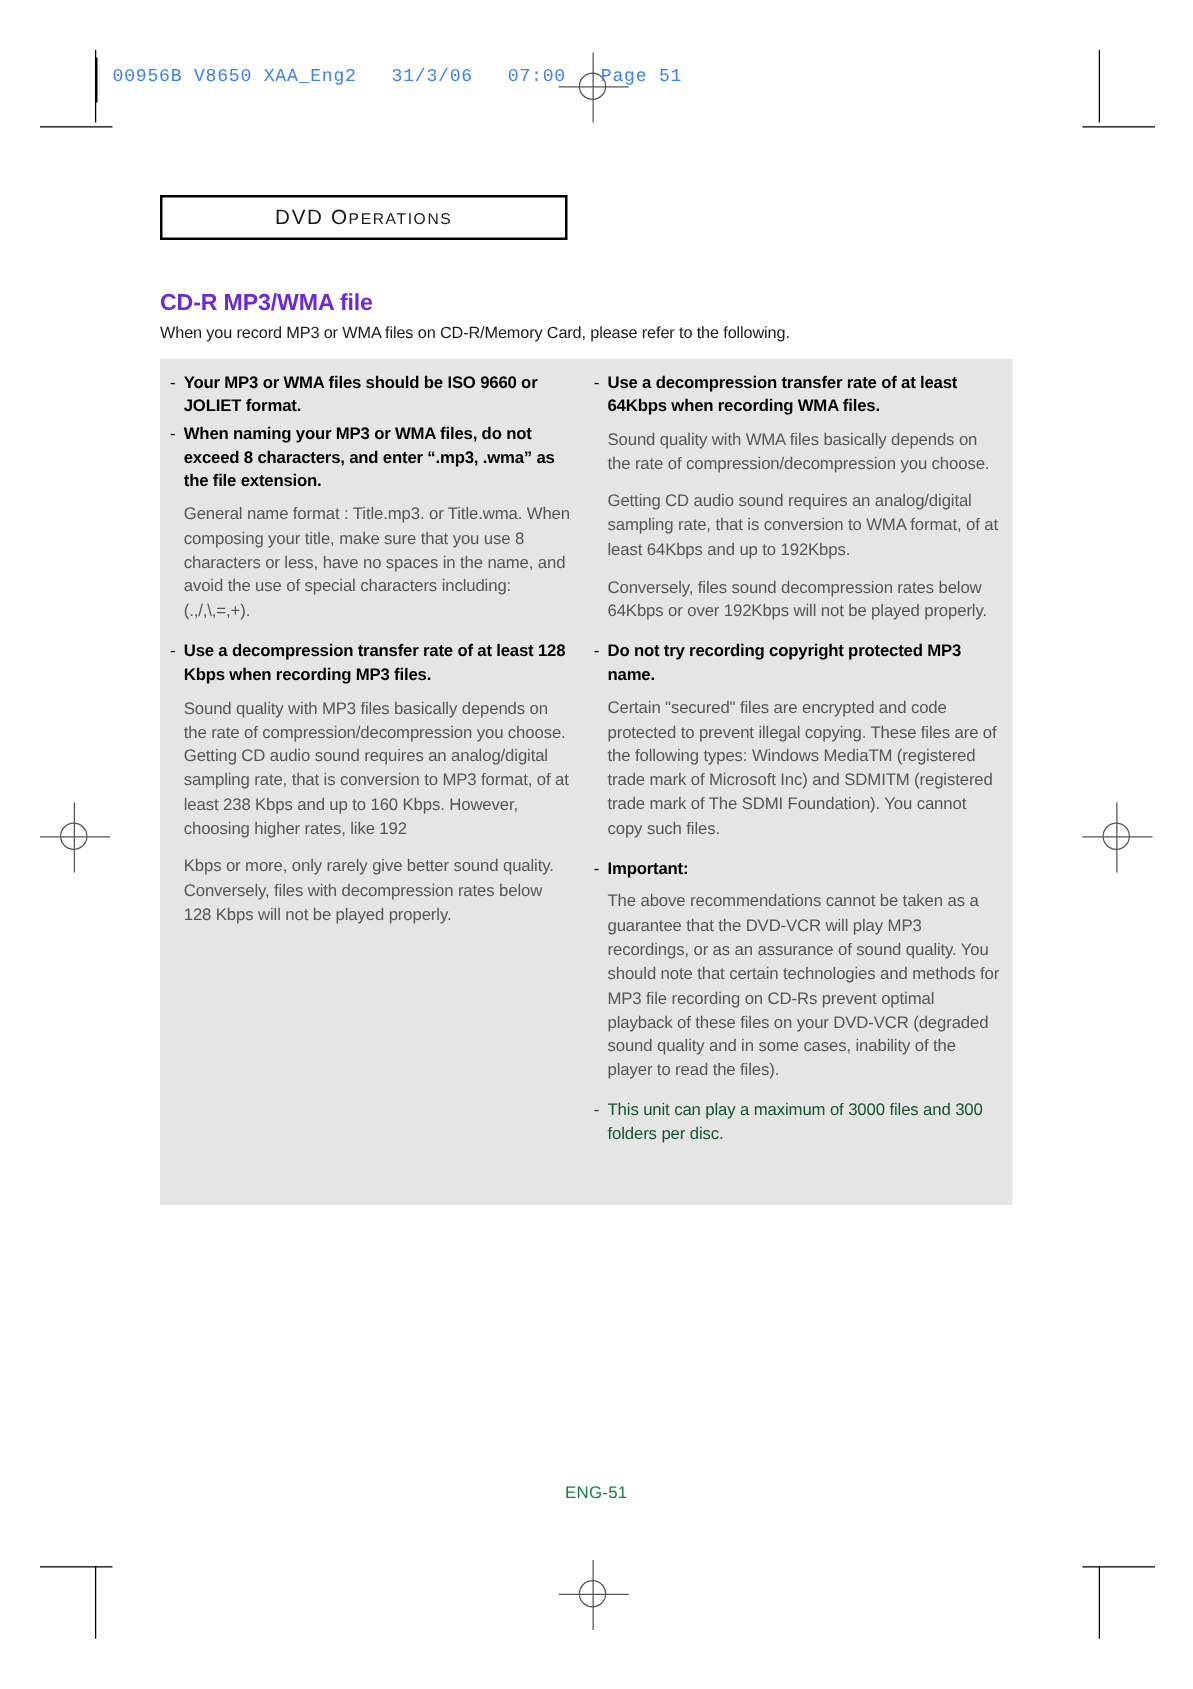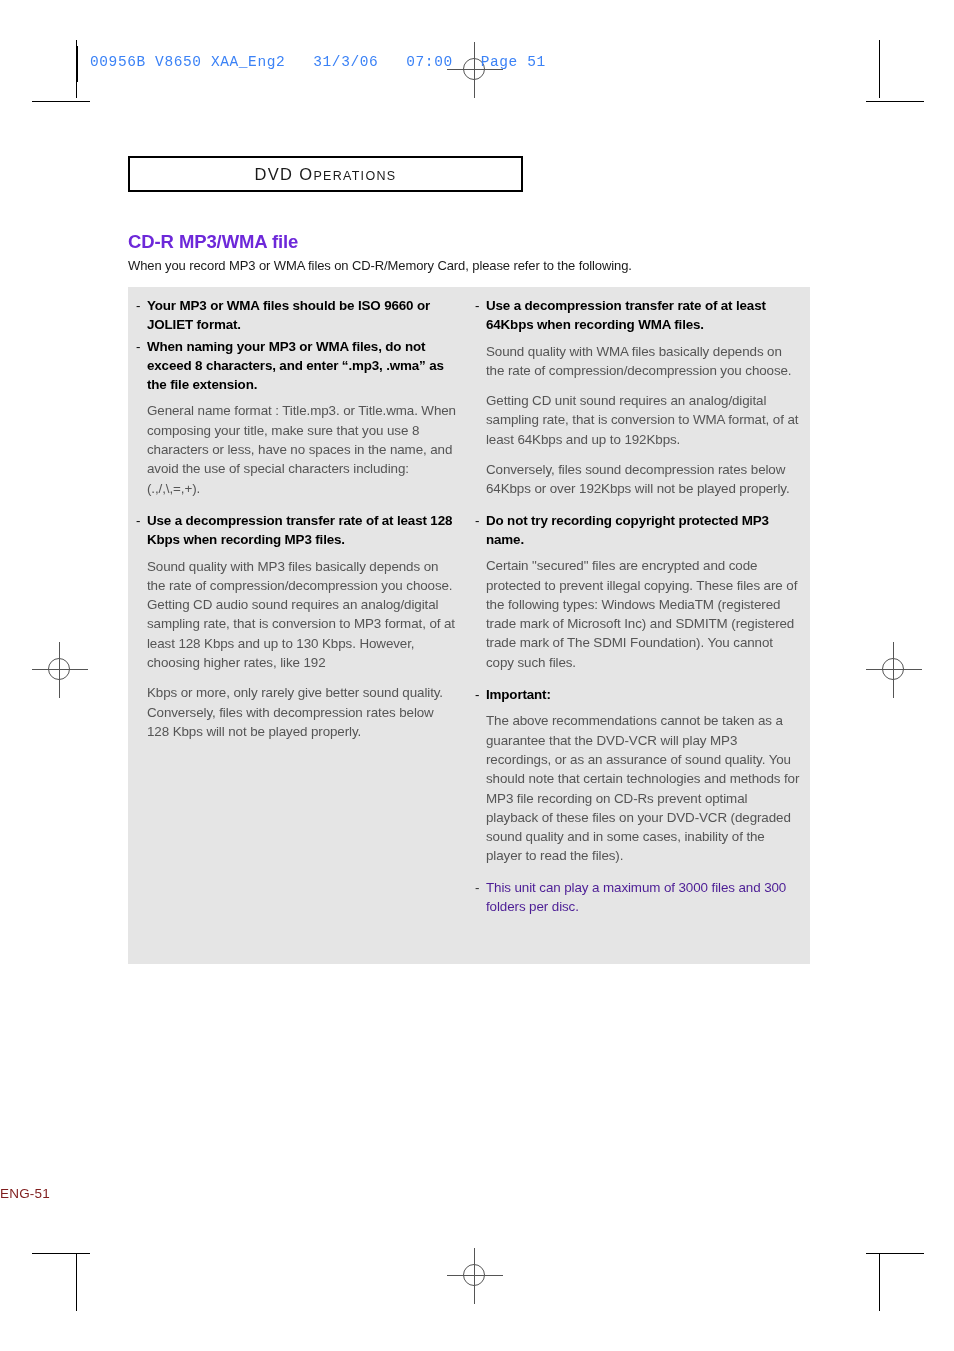--- a/index.html
+++ b/index.html
@@ -76,21 +76,21 @@
     color: #3b82f6;
     white-space: pre;
     padding-top: 8px;
   }
 
   
   .section-box {
     position: absolute;
     left: 128px;
     top: 156px;
-    width: 395px;
+    width: 326px;
     height: 36px;
     border: 2px solid #000000;
     box-sizing: border-box;
     display: flex;
     align-items: center;
     justify-content: center;
   }
   .section-box .section-title {
     font-size: 16.5px;
     letter-spacing: 1.3px;
@@ -166,21 +166,21 @@
     font-size: 13.4px;
     line-height: 19.3px;
     font-weight: bold;
     color: #000000;
     letter-spacing: -0.15px;
   }
   .bullet-plain {
     flex: 1 1 auto;
     font-size: 13.4px;
     line-height: 19.3px;
-    color: #4c1d95;
+    color: #14532d;
     letter-spacing: -0.1px;
   }
   .body-para {
     margin: 7px 0 13px 11px;
     font-size: 13.4px;
     line-height: 19.3px;
     color: #555555;
     letter-spacing: -0.1px;
   }
   .body-para.tight {
@@ -189,22 +189,23 @@
   .body-para.last {
     margin-bottom: 12px;
   }
 
   
   .page-footer {
     position: absolute;
     left: 0;
     top: 1186px;
     width: 954px;
+    text-align: center;
     font-size: 13.5px;
-    color: #7f1d1d;
+    color: #15803d;
     letter-spacing: 0.2px;
   }
 </style>
 </head>
 <body>
 
 <div class="crop-line crop-v" style="left:76px; top:40px;"></div>
 <div class="crop-line crop-h" style="left:32px; top:101px;"></div>
 
 <div class="crop-line crop-v" style="left:879px; top:40px;"></div>
@@ -263,33 +264,33 @@
     <div class="bullet-block">
       <span class="bullet-dash">-</span>
       <span class="bullet-heading">When naming your MP3 or WMA files, do not exceed 8 characters, and enter “.mp3, .wma” as the file extension.</span>
     </div>
     <div class="body-para">General name format : Title.mp3. or Title.wma. When composing your title, make sure that you use 8 characters or less, have no spaces in the name, and avoid the use of special characters including: (.,/,\,=,+).</div>
 
     <div class="bullet-block">
       <span class="bullet-dash">-</span>
       <span class="bullet-heading">Use a decompression transfer rate of at least 128 Kbps when recording MP3 files.</span>
     </div>
-    <div class="body-para tight">Sound quality with MP3 files basically depends on the rate of compression/decompression you choose. Getting CD audio sound requires an analog/digital sampling rate, that is conversion to MP3 format, of at least 128 Kbps and up to 130 Kbps. However, choosing higher rates, like 192</div>
+    <div class="body-para tight">Sound quality with MP3 files basically depends on the rate of compression/decompression you choose. Getting CD audio sound requires an analog/digital sampling rate, that is conversion to MP3 format, of at least 238 Kbps and up to 160 Kbps. However, choosing higher rates, like 192</div>
     <div class="body-para last">Kbps or more, only rarely give better sound quality. Conversely, files with decompression rates below 128 Kbps will not be played properly.</div>
 
   </div>
 
   <div class="col col-right">
 
     <div class="bullet-block">
       <span class="bullet-dash">-</span>
       <span class="bullet-heading">Use a decompression transfer rate of at least 64Kbps when recording WMA files.</span>
     </div>
     <div class="body-para tight">Sound quality with WMA files basically depends on the rate of compression/decompression you choose.</div>
-    <div class="body-para tight">Getting CD unit sound requires an analog/digital sampling rate, that is conversion to WMA format, of at least 64Kbps and up to 192Kbps.</div>
+    <div class="body-para tight">Getting CD audio sound requires an analog/digital sampling rate, that is conversion to WMA format, of at least 64Kbps and up to 192Kbps.</div>
     <div class="body-para last">Conversely, files sound decompression rates below 64Kbps or over 192Kbps will not be played properly.</div>
 
     <div class="bullet-block">
       <span class="bullet-dash">-</span>
       <span class="bullet-heading">Do not try recording copyright protected MP3 name.</span>
     </div>
     <div class="body-para">Certain "secured" files are encrypted and code protected to prevent illegal copying. These files are of the following types: Windows MediaTM (registered trade mark of Microsoft Inc) and SDMITM (registered trade mark of The SDMI Foundation). You cannot copy such files.</div>
 
     <div class="bullet-block">
       <span class="bullet-dash">-</span>

